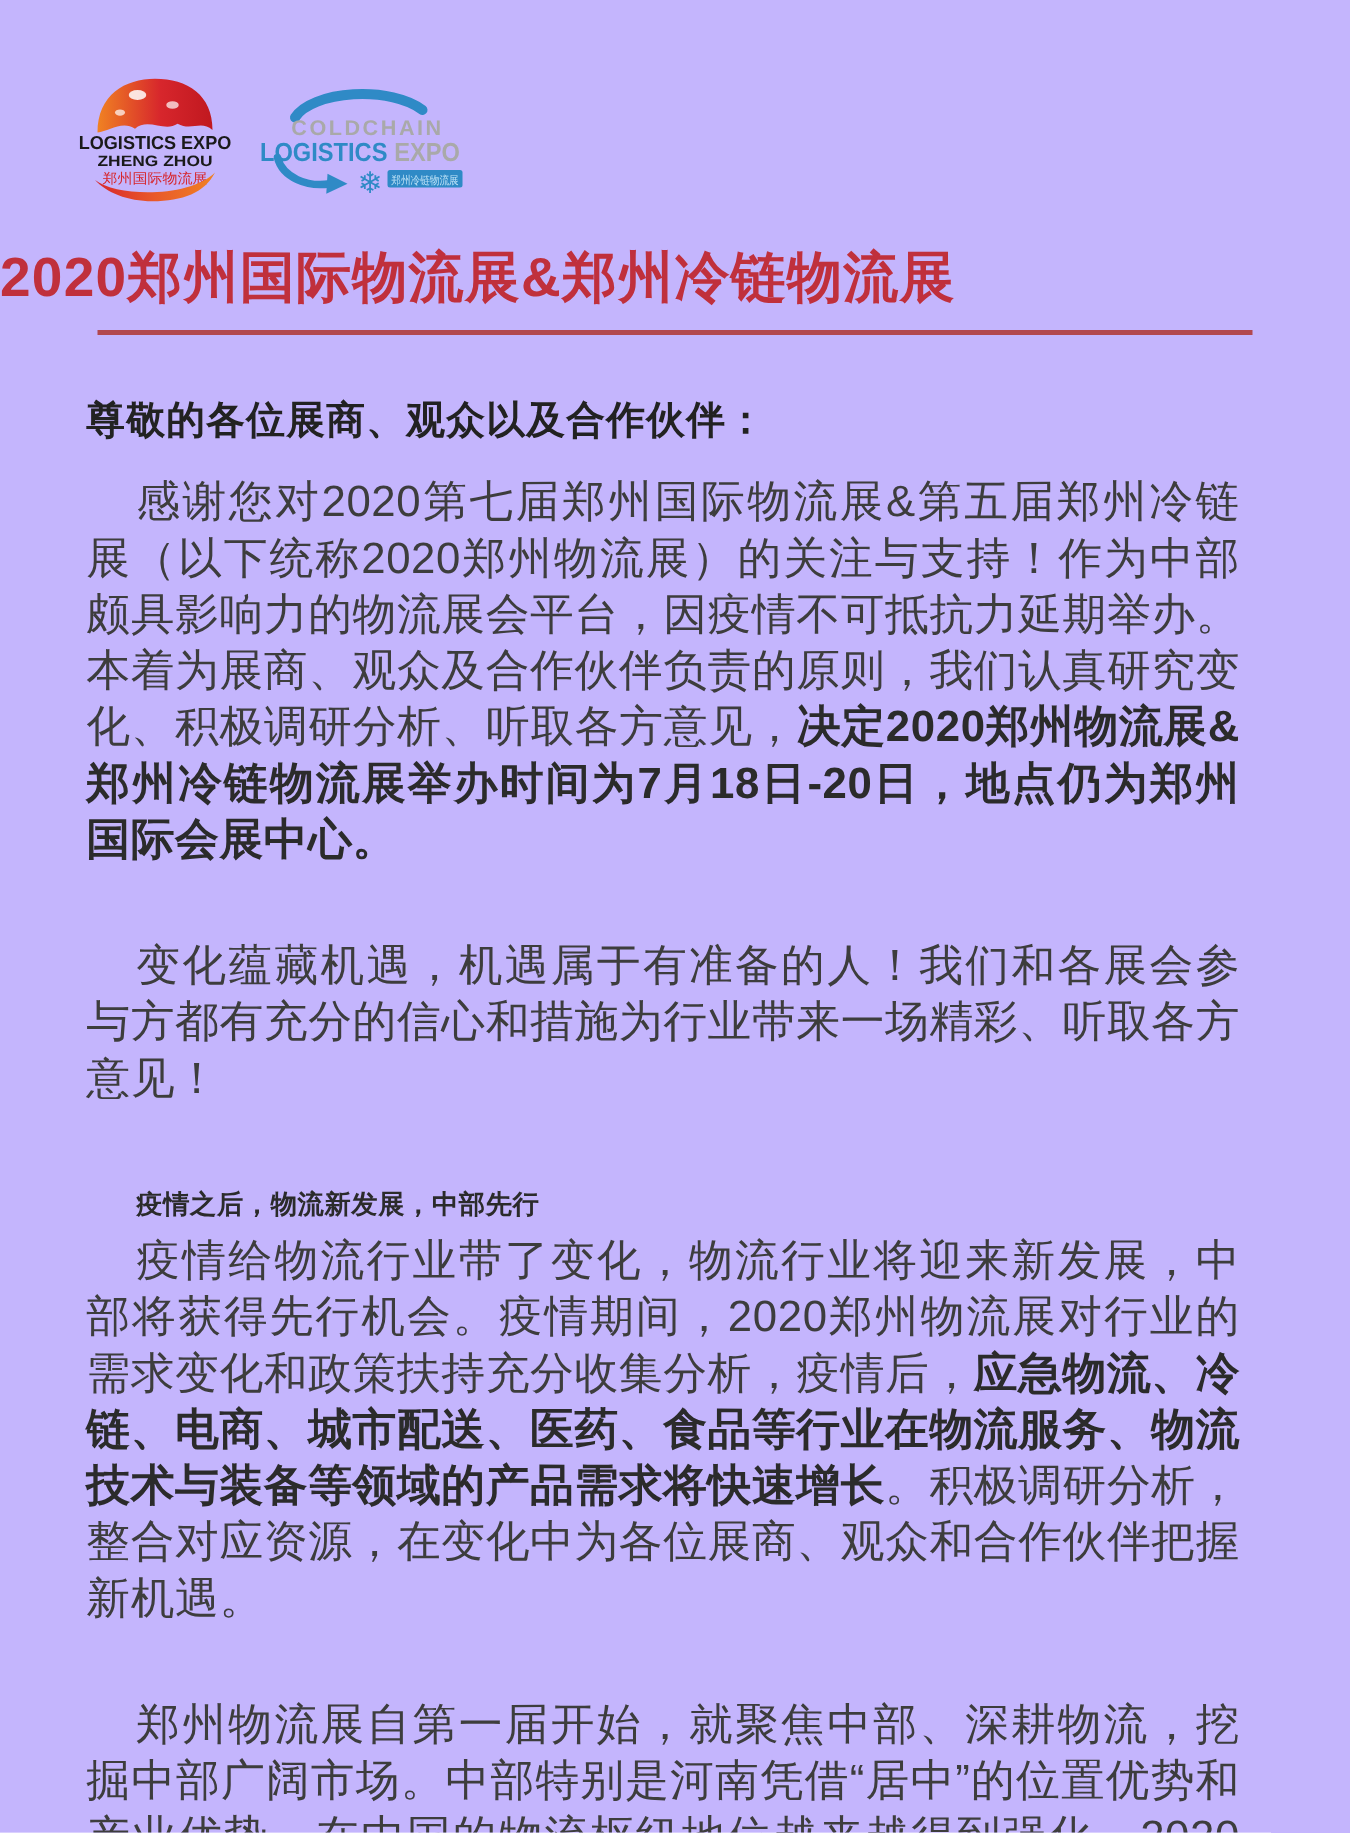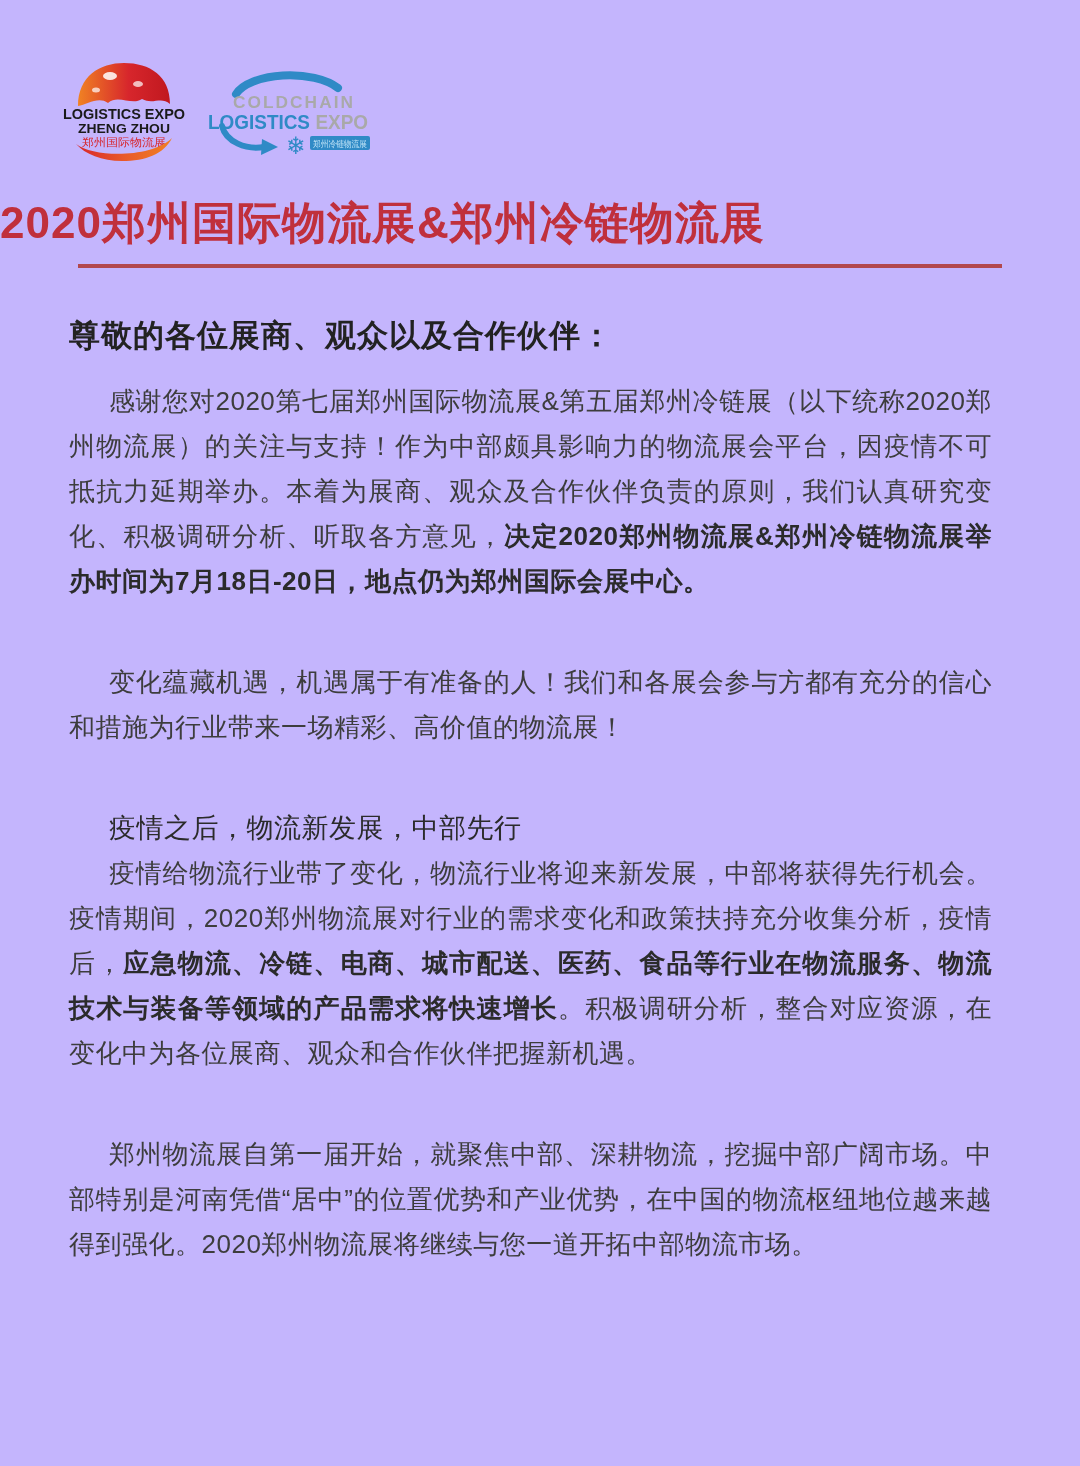--- a/index.html
+++ b/index.html
@@ -29,28 +29,28 @@
     margin:12px auto 0 auto;
   }
 
   
   .letter{padding:0 88px 0 69px;color:#3d3d3d;margin-top:47px;}
   .salutation{
     margin:36px 0 0 0;
     font-size:31px;font-weight:700;color:#222222;letter-spacing:1px;
   }
   .para{
-    margin:0;font-size:26px;line-height:45px;
+    margin:0;font-size:35px;line-height:45px;
     text-align:justify;text-indent:40px;letter-spacing:0.5px;
   }
   .para.first{margin-top:22px;}
   .para.gap{margin-top:56px;}
   .subhead{
-    margin:56px 0 0 0;font-size:27px;line-height:45px;
-    font-weight:400;color:#2b2b2b;text-indent:40px;letter-spacing:0.5px;
+    margin:56px 0 0 0;font-size:21px;line-height:45px;
+    font-weight:700;color:#2b2b2b;text-indent:40px;letter-spacing:0.5px;
   }
   .subhead + .para{margin-top:0;}
   strong{font-weight:700;color:#2b2b2b;}
 
   
   text{font-family:"Liberation Sans","DejaVu Sans",sans-serif;}
 </style>
 </head>
 <body>
 
@@ -105,21 +105,21 @@
   </div>
 
   <div class="rule"></div>
 
   <div class="letter">
 
     <h2 class="salutation">尊敬的各位展商、观众以及合作伙伴：</h2>
 
     <p class="para first"><span>感谢您对2020第七届郑州国际物流展&amp;第五届郑州冷链展（以下统称2020郑州物流展）的关注与支持！作为中部颇具影响力的物流展会平台，因疫情不可抵抗力延期举办。本着为展商、观众及合作伙伴负责的原则，我们认真研究变化、积极调研分析、听取各方意见，</span><strong>决定2020郑州物流展&amp;郑州冷链物流展举办时间为7月18日-20日，地点仍为郑州国际会展中心。</strong></p>
 
-    <p class="para gap">变化蕴藏机遇，机遇属于有准备的人！我们和各展会参与方都有充分的信心和措施为行业带来一场精彩、高价值的物流展！</p>
+    <p class="para gap">变化蕴藏机遇，机遇属于有准备的人！我们和各展会参与方都有充分的信心和措施为行业带来一场精彩、听取各方意见！</p>
 
     <p class="subhead">疫情之后，物流新发展，中部先行</p>
 
     <p class="para"><span>疫情给物流行业带了变化，物流行业将迎来新发展，中部将获得先行机会。疫情期间，2020郑州物流展对行业的需求变化和政策扶持充分收集分析，疫情后，</span><strong>应急物流、冷链、电商、城市配送、医药、食品等行业在物流服务、物流技术与装备等领域的产品需求将快速增长</strong><span>。积极调研分析，整合对应资源，在变化中为各位展商、观众和合作伙伴把握新机遇。</span></p>
 
     <p class="para gap">郑州物流展自第一届开始，就聚焦中部、深耕物流，挖掘中部广阔市场。中部特别是河南凭借“居中”的位置优势和产业优势，在中国的物流枢纽地位越来越得到强化。2020郑州物流展将继续与您一道开拓中部物流市场。</p>
 
   </div>
 </div>
 

